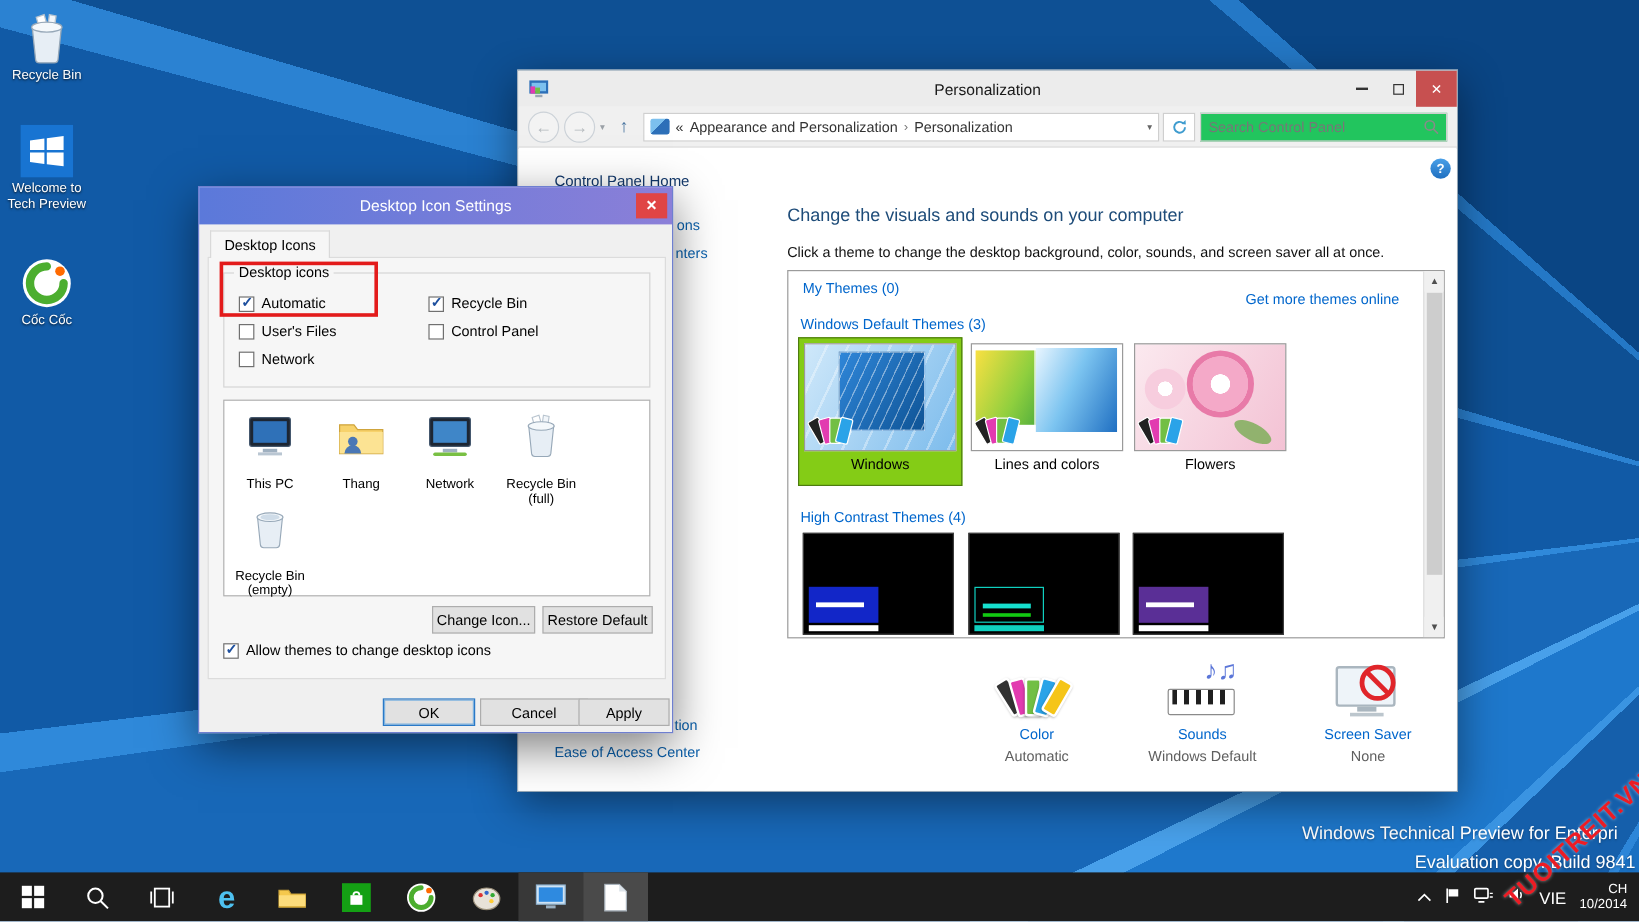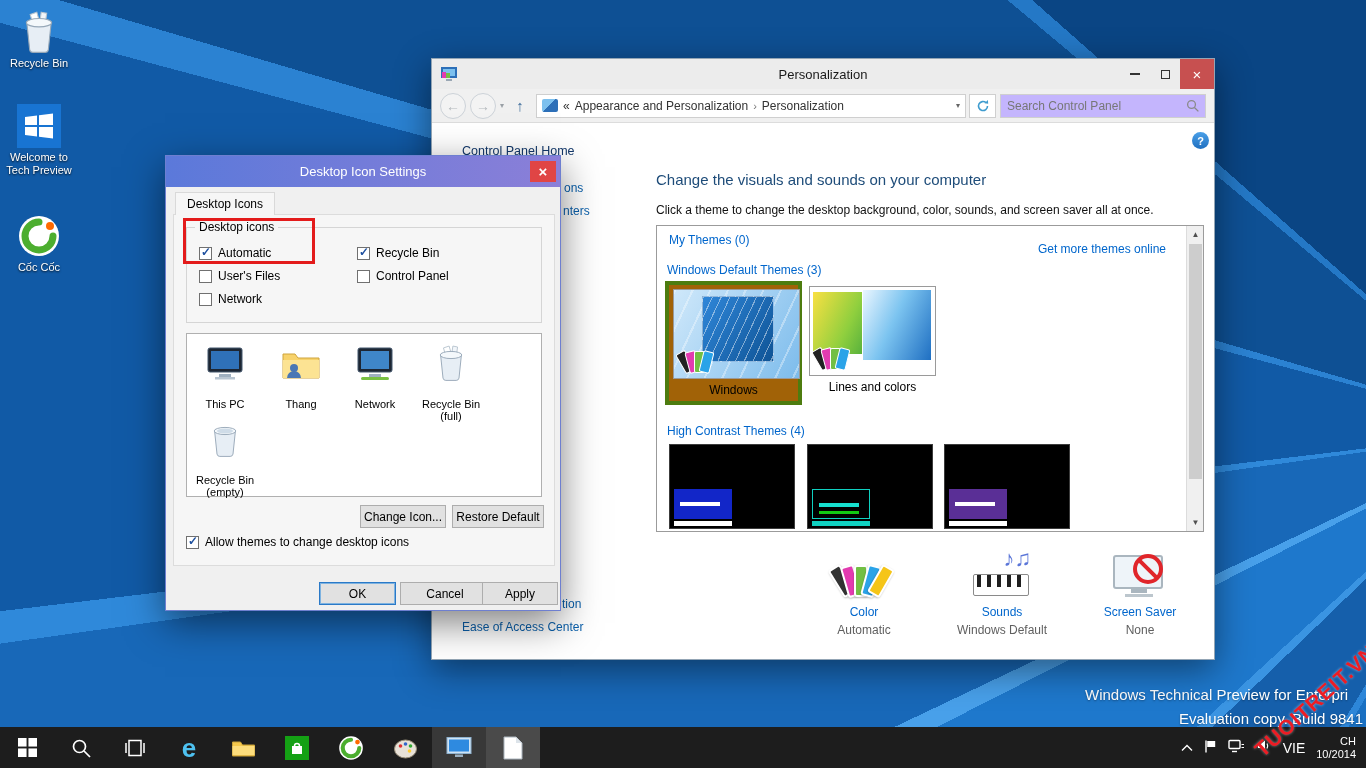--- a/index.html
+++ b/index.html
@@ -40,39 +40,39 @@
 .nav-chev::before{content:"▾"}
 .nav-up{width:24px;height:24px;display:flex;align-items:center;justify-content:center;color:#3f6d9b;font-size:15px}
 .nav-up::before{content:"↑"}
 .crumbbar{flex:1;max-width:430px;height:24px;background:#fff;border:1px solid #cfcfcf;display:flex;align-items:center;padding:0 5px;gap:5px;font-size:12px;color:#333;overflow:hidden}
 .crumb-ico{width:16px;height:13px;border-radius:2px;background:linear-gradient(135deg,#7cc0ee 0 45%,#2c6fb8 45%);flex:0 0 auto}
 .crumb-sep{color:#777;font-size:11px}
 .crumb-sep::before{content:"›"}
 .crumb-ddown{margin-left:auto;color:#666;font-size:8px}
 .crumb-ddown::before{content:"▾"}
 .refresh-btn{width:27px;height:24px;margin-left:-1px;background:#fff;border:1px solid #cfcfcf;display:flex;align-items:center;justify-content:center}
-.searchbox{width:206px;height:24px;background:#c4b5fd;border:1px solid #cfcfcf;display:flex;align-items:center;padding:0 6px;gap:4px}
+.searchbox{width:206px;height:24px;background:#22c55e;border:1px solid #cfcfcf;display:flex;align-items:center;padding:0 6px;gap:4px}
 .searchbox input{flex:1;min-width:0;border:none;outline:none;background:transparent;font-family:inherit;font-size:12px;color:#555}
 .searchbox input::placeholder{color:#777}
 .win-body{position:absolute;left:0;top:65px;right:0;bottom:0;background:#fff}
 .help-btn{position:absolute;right:5px;top:8px;width:17px;height:17px;border-radius:50%;background:linear-gradient(#4aa0e8,#1f6fc0);color:#fff;font-weight:bold;font-size:11px;display:flex;align-items:center;justify-content:center;z-index:2}
 .help-btn::before{content:"?"}
 .sidebar{position:absolute;left:0;top:0;width:224px;height:100%}
 .cp-home{position:absolute;left:30px;top:20px;color:#12386b;font-size:12.5px}
 .side-link{position:absolute;color:#0b61ad;font-size:12px}
 
 .content{position:absolute;left:224px;top:0;width:560px;height:100%}
 .page-heading{position:absolute;left:0;top:47px;font-size:15px;color:#1e4c79}
 .page-desc{position:absolute;left:0;top:79px;font-size:12px;color:#111}
 .theme-panel{position:absolute;left:0;top:101px;width:548px;height:307px;background:#fff;border:1px solid #9b9b9b;overflow:hidden}
 .sect-label{position:absolute;color:#0066cc;font-size:12px}
 .link-blue{color:#0066cc}
 .getmore{position:absolute;right:37px;top:16px;font-size:12px}
 .theme-item{position:absolute;top:55px;width:137px;height:124px;padding:4px;border:1px solid transparent}
-.theme-item.checked{background:#a16207;border:4px solid #4d7c0f}
+.theme-item.checked{background:#84cc16;border:1px solid #4d7c0f}
 .thumb{position:relative;width:127px;height:90px;border:1px solid #9a9a9a;overflow:hidden;background:#fff}
 .theme-label{margin-top:4px;text-align:center;font-size:12px;color:#000}
 .thumb-windows{background-image:repeating-linear-gradient(115deg,rgba(255,255,255,.35) 0 2px,transparent 2px 16px),linear-gradient(120deg,#cfe8fa,#7dbcec)}
 .win-pane{position:absolute;left:28px;top:6px;width:72px;height:66px;background-image:repeating-linear-gradient(115deg,rgba(255,255,255,.45) 0 1px,transparent 1px 8px),linear-gradient(125deg,#2f86d8,#0f5496);border:1px solid rgba(255,255,255,.5)}
 .mini-pane{position:absolute;left:13px;top:3px;width:34px;height:34px;background-image:repeating-linear-gradient(115deg,rgba(255,255,255,.45) 0 1px,transparent 1px 7px),linear-gradient(125deg,#2f86d8,#0f5496);border:1px solid rgba(255,255,255,.5)}
 .lc-a{position:absolute;left:3px;top:5px;width:64px;height:62px;background:linear-gradient(115deg,#f9e042 0%,#8fcf3e 55%,#3aa13c 100%)}
 .lc-b{position:absolute;left:52px;top:2px;width:70px;height:72px;border:1px solid #fff;background:linear-gradient(115deg,#eaf6ff 0%,#7cc4f0 45%,#1f6fc2 100%)}
 .thumb-flowers{background:linear-gradient(120deg,#fbe9ef,#f3c2d4)}
 .fl-a{position:absolute;right:26px;top:5px;width:56px;height:56px;border-radius:50%;background:radial-gradient(circle,#fff 0 20%,#f4a9c8 21% 58%,#e87aa8 59% 100%)}
 .fl-b{position:absolute;left:8px;top:20px;width:34px;height:34px;border-radius:50%;background:radial-gradient(circle,#fff 0 25%,#f7cdde 26% 100%)}
@@ -285,20 +285,34 @@
               <div class="colorfan">
                   <i class="c0"></i>
                   <i class="c1"></i>
                   <i class="c2"></i>
                   <i class="c3"></i>
                 </div>
             </div>
             <div class="theme-label">Lines and colors</div>
           </div>
 
+          <div class="theme-item" style="left:283px">
+            <div class="thumb thumb-flowers">
+              <div class="fl-a"></div>
+                <div class="fl-b"></div>
+                <div class="fl-c"></div>
+              <div class="colorfan">
+                  <i class="c0"></i>
+                  <i class="c1"></i>
+                  <i class="c2"></i>
+                  <i class="c3"></i>
+                </div>
+            </div>
+            <div class="theme-label">Flowers</div>
+          </div>
 
           <div class="sect-label" style="left:10px;top:198px">High Contrast Themes (4)</div>
 
           <div class="hc" style="left:12px">
             <div class="hcwin" style="background:#1226c8">
                 <div class="hcline"></div>
               </div>
             <div class="hcbar"></div>
           </div>
           <div class="hc" style="left:150px">

